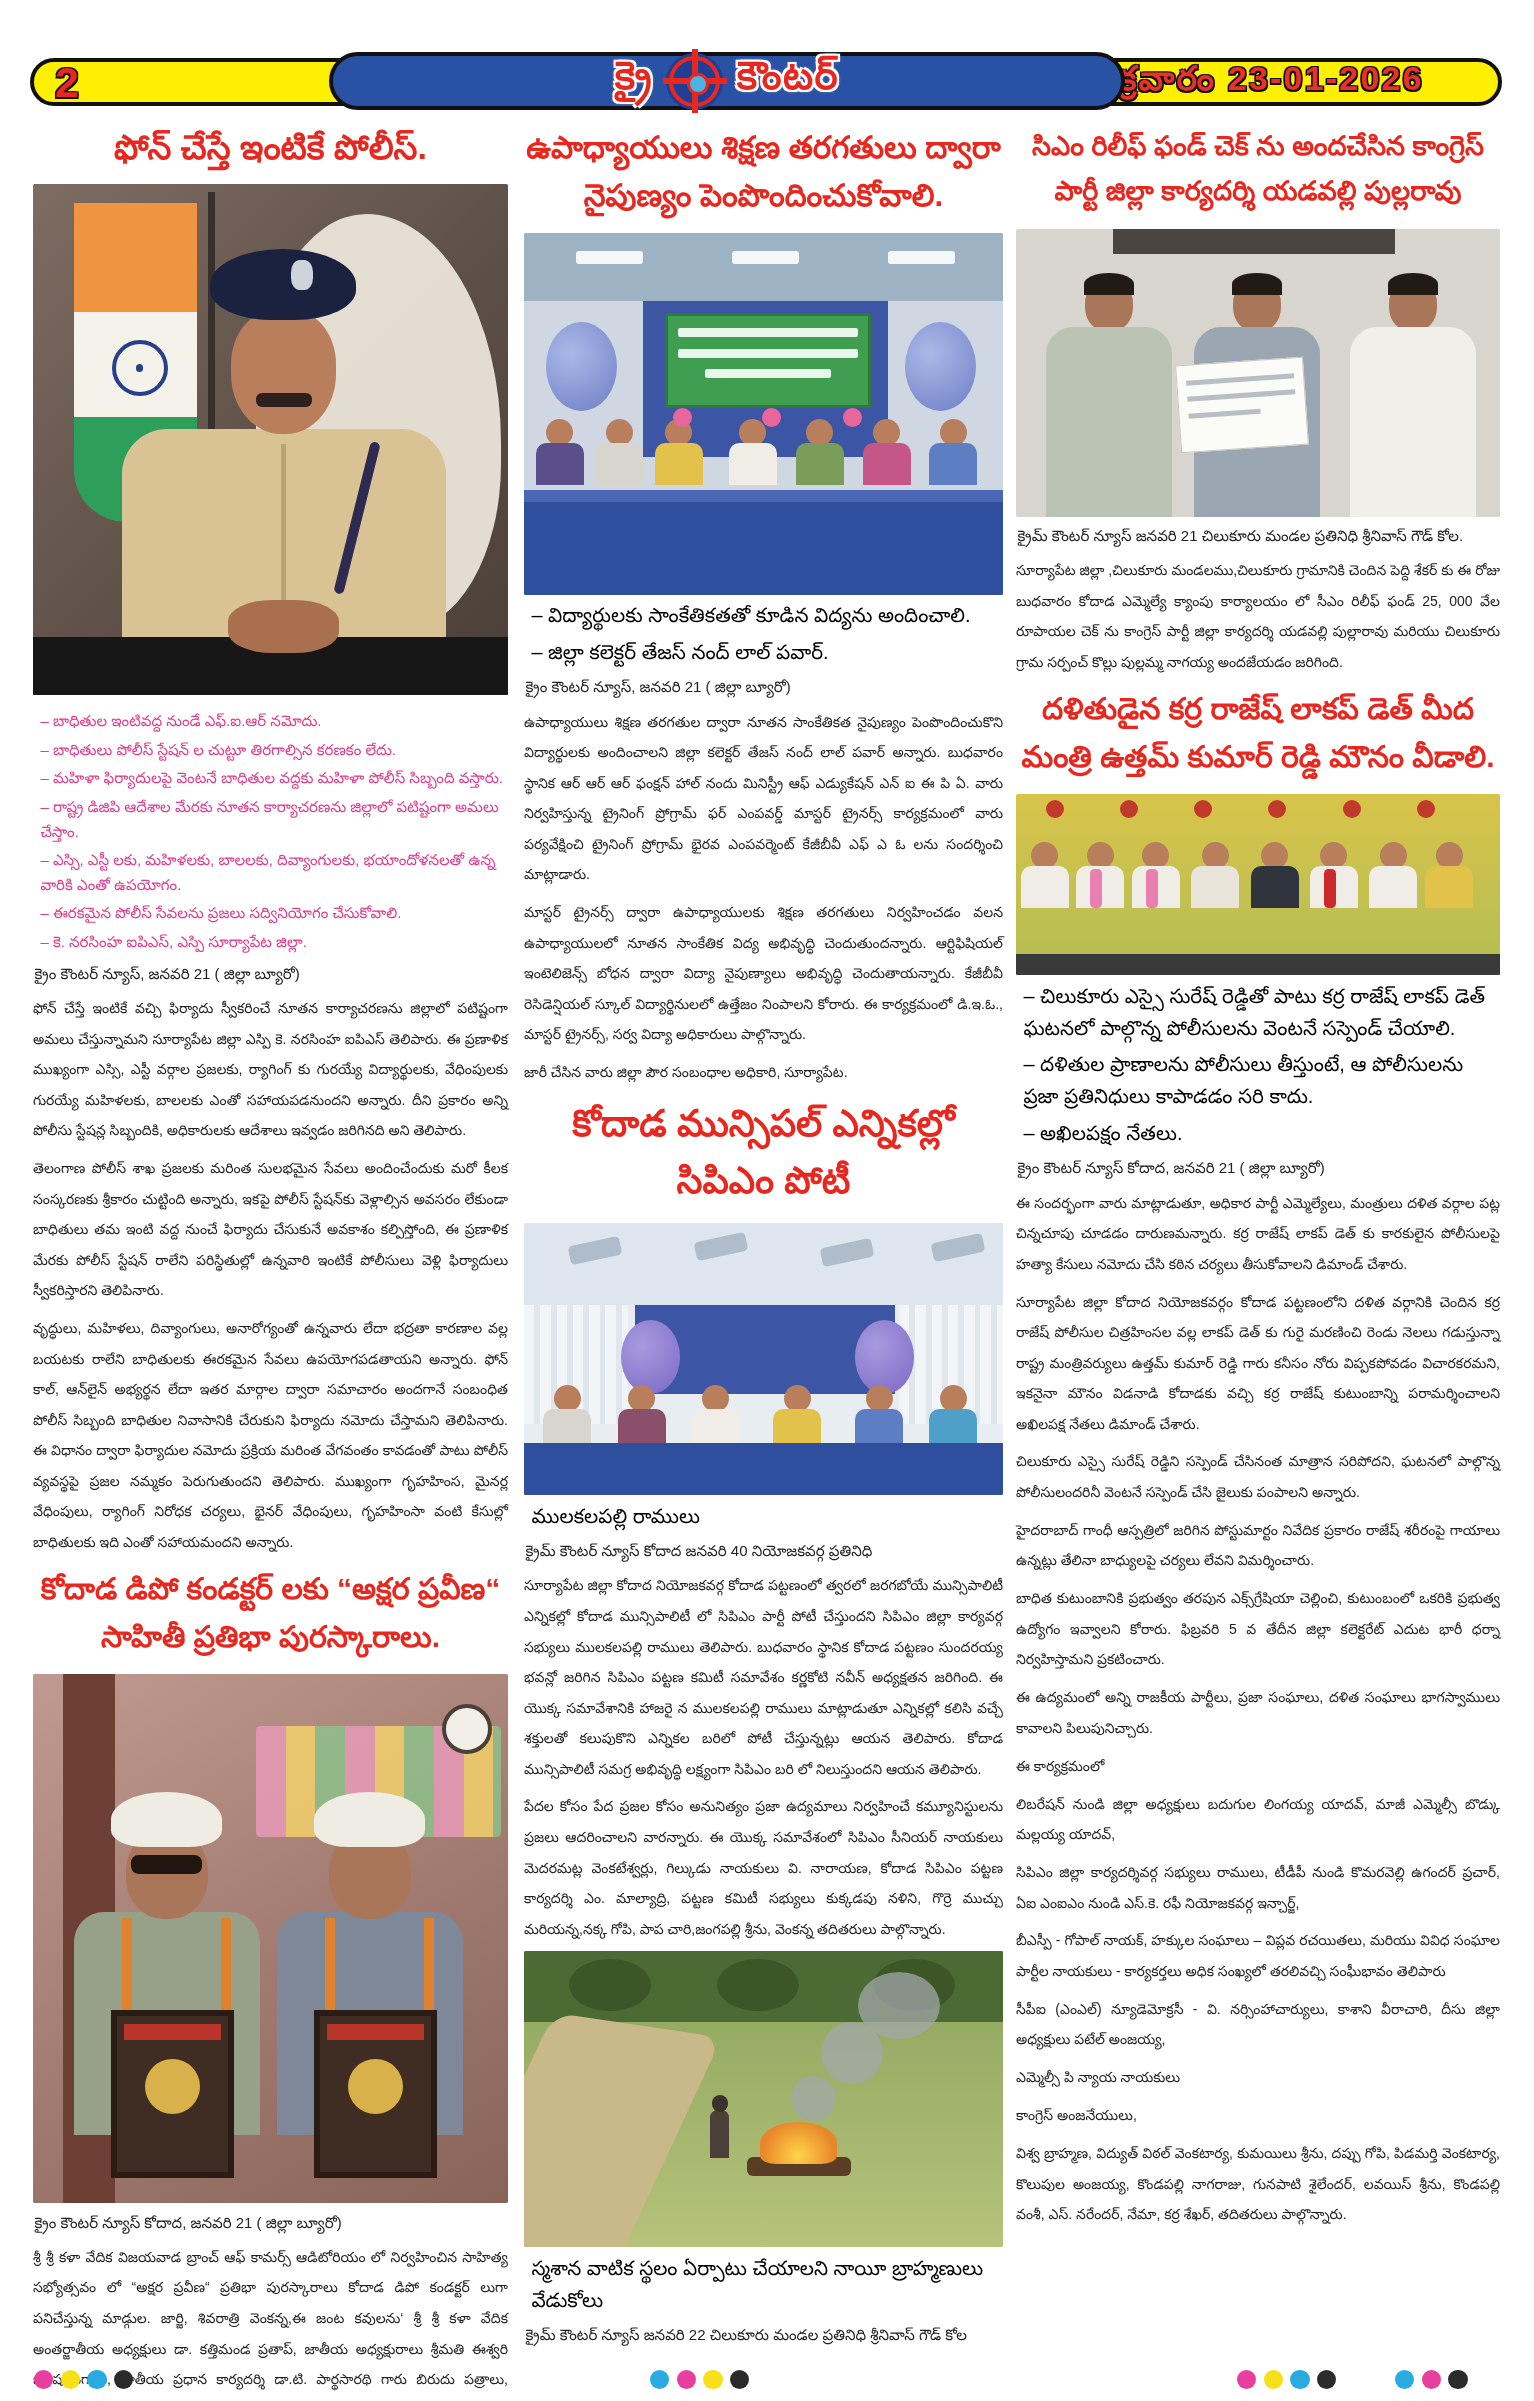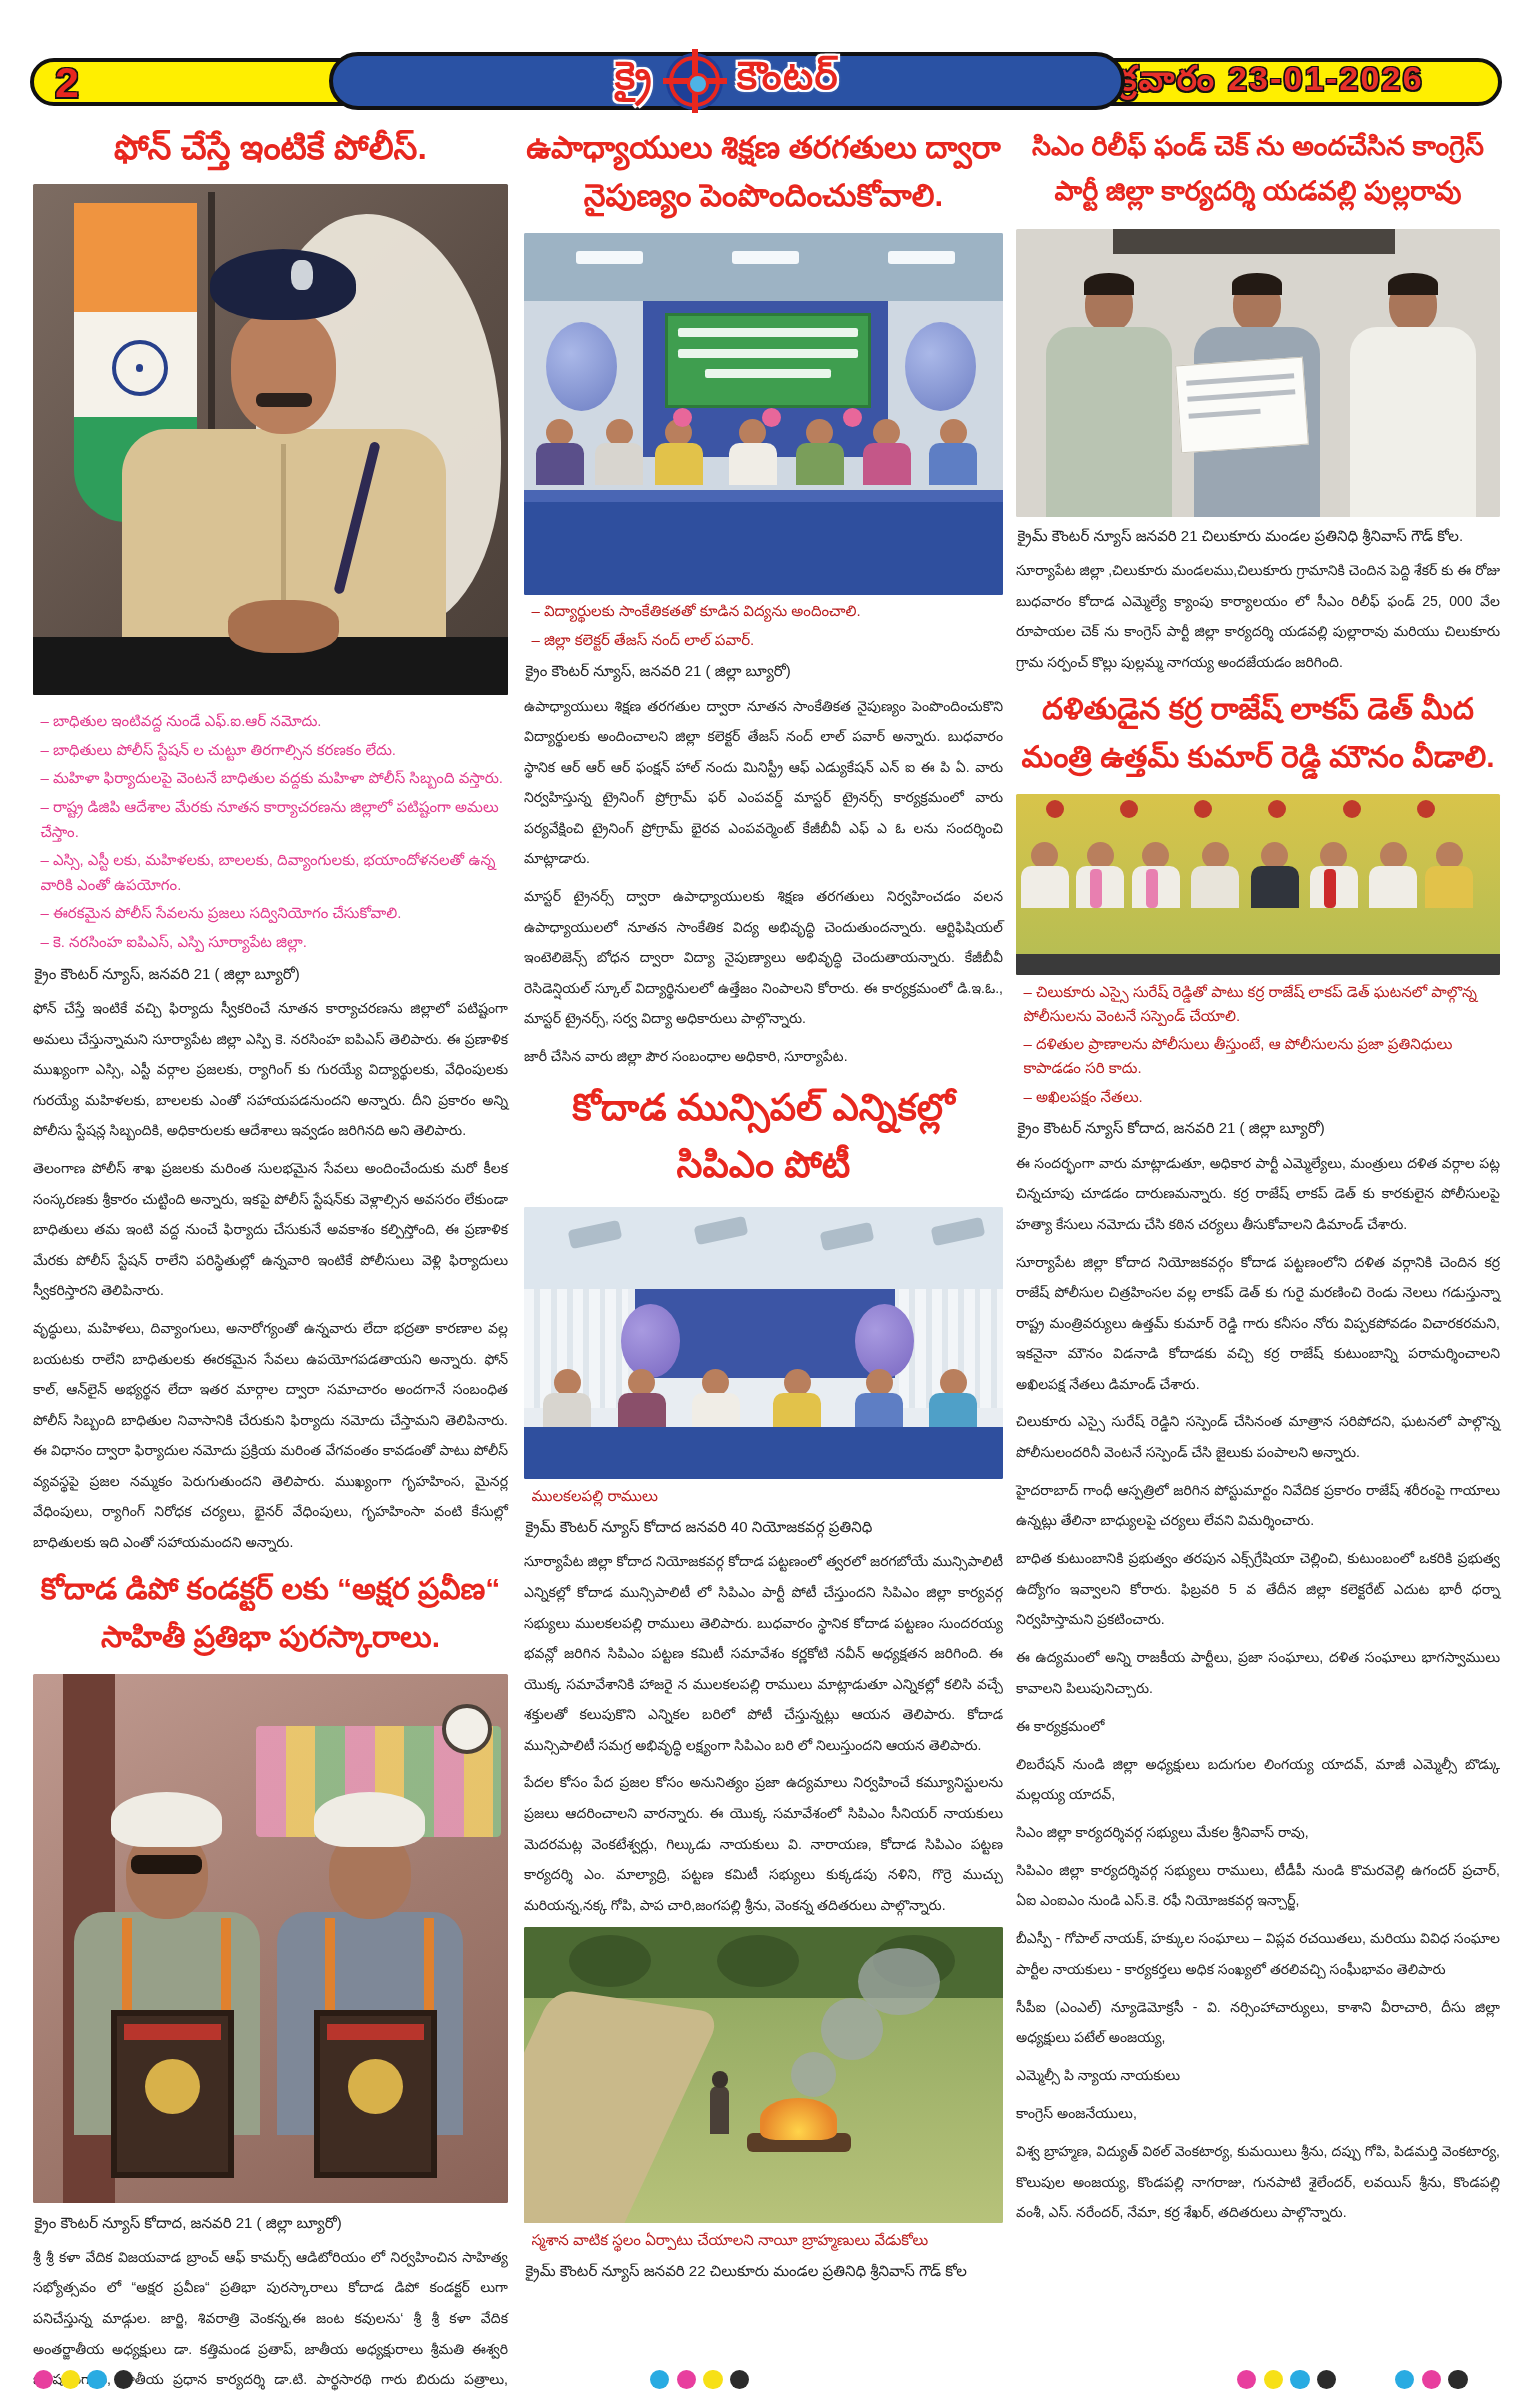--- a/index.html
+++ b/index.html
@@ -36,21 +36,21 @@
 
   .hl{color:#e8271f;font-weight:bold;text-align:center;margin:4.5px 0 13.4px 0;}
   .hl-46{font-size:34px;line-height:1.4;}
   .hl-42{font-size:31px;line-height:1.55;}
   .hl-40{font-size:30px;line-height:1.6;}
   .hl-36{font-size:27px;line-height:1.7;}
   .hl-50{font-size:37px;line-height:1.55;}
 
   .bullets{list-style:none;margin:13.4px 0 4.5px 0;padding:0 0 0 7.4px;}
   .bullets li{color:#e23a8c;font-size:15px;line-height:1.62;margin-bottom:4.5px;}
-  .cap{color:#b91c1c;font-size:15px;line-height:1.6;margin:4.5px 0 4.5px 7.4px;}
+  .cap{color:#000000;font-size:20px;line-height:1.6;margin:4.5px 0 4.5px 7.4px;}
   .byline{color:#222;font-size:15px;margin:10.4px 0 7.4px 1.5px;}
   .body{font-size:14px;line-height:2.18;text-align:justify;margin:0 0 7.4px 0;}
 
   .photo{position:relative;width:100%;overflow:hidden;border-radius:1.5px;}
 
   
   .ph1{height:511px;background:linear-gradient(135deg,#7d6c62 0%,#5d4f47 55%,#4a3f38 100%);}
   .ph1 .drape{position:absolute;left:223px;top:30px;width:245px;height:416px;background:#efe9dd;
               border-radius:45% 55% 40% 40%;opacity:.92;}
   .ph1 .flag{position:absolute;left:41px;top:18.6px;width:123px;height:319px;border-radius:0 0 52px 52px;overflow:hidden;}
@@ -429,21 +429,20 @@
       <p class="cap">– అఖిలపక్షం నేతలు.</p>
       <p class="byline">క్రైం కౌంటర్ న్యూస్ కోదాద, జనవరి 21 ( జిల్లా బ్యూరో)</p>
       <p class="body">ఈ సందర్భంగా వారు మాట్లాడుతూ, అధికార పార్టీ ఎమ్మెల్యేలు, మంత్రులు దళిత వర్గాల పట్ల చిన్నచూపు చూడడం దారుణమన్నారు. కర్ర రాజేష్ లాకప్ డెత్ కు కారకులైన పోలీసులపై హత్యా కేసులు నమోదు చేసి కఠిన చర్యలు తీసుకోవాలని డిమాండ్ చేశారు.</p>
       <p class="body">సూర్యాపేట జిల్లా కోదాద నియోజకవర్గం  కోదాడ పట్టణంలోని దళిత వర్గానికి చెందిన కర్ర రాజేష్ పోలీసుల చిత్రహింసల వల్ల లాకప్ డెత్ కు గురై మరణించి రెండు నెలలు గడుస్తున్నా రాష్ట్ర మంత్రివర్యులు ఉత్తమ్ కుమార్ రెడ్డి గారు కనీసం నోరు విప్పకపోవడం విచారకరమని, ఇకనైనా  మౌనం విడనాడి కోదాడకు వచ్చి కర్ర రాజేష్ కుటుంబాన్ని పరామర్శించాలని అఖిలపక్ష నేతలు డిమాండ్ చేశారు.</p>
       <p class="body">చిలుకూరు ఎస్సై సురేష్ రెడ్డిని సస్పెండ్ చేసినంత మాత్రాన సరిపోదని, ఘటనలో పాల్గొన్న పోలీసులందరినీ వెంటనే సస్పెండ్ చేసి జైలుకు పంపాలని అన్నారు.</p>
       <p class="body">హైదరాబాద్ గాంధీ ఆస్పత్రిలో జరిగిన పోస్టుమార్టం నివేదిక ప్రకారం రాజేష్ శరీరంపై గాయాలు ఉన్నట్లు తేలినా బాధ్యులపై చర్యలు లేవని విమర్శించారు.</p>
       <p class="body">బాధిత కుటుంబానికి ప్రభుత్వం తరపున ఎక్స్‌గ్రేషియా చెల్లించి, కుటుంబంలో ఒకరికి ప్రభుత్వ ఉద్యోగం ఇవ్వాలని కోరారు. ఫిబ్రవరి 5 వ తేదీన జిల్లా కలెక్టరేట్ ఎదుట భారీ ధర్నా నిర్వహిస్తామని ప్రకటించారు.</p>
       <p class="body">ఈ ఉద్యమంలో అన్ని రాజకీయ పార్టీలు, ప్రజా సంఘాలు, దళిత సంఘాలు భాగస్వాములు కావాలని పిలుపునిచ్చారు.</p>
       <p class="body">ఈ కార్యక్రమంలో</p>
       <p class="body">లిబరేషన్ నుండి జిల్లా అధ్యక్షులు బదుగుల లింగయ్య యాదవ్, మాజీ ఎమ్మెల్సీ బొడ్కు మల్లయ్య యాదవ్,</p>
-      <p class="body">సిఎం జిల్లా కార్యదర్శివర్గ సభ్యులు మేకల శ్రీనివాస్ రావు,</p>
       <p class="body">సిపిఎం జిల్లా కార్యదర్శివర్గ సభ్యులు రాములు, టీడీపీ నుండి కొమరవెల్లి ఉగందర్ ప్రచార్, ఏఐ ఎంఐఎం నుండి ఎస్.కె. రఫీ నియోజకవర్గ ఇన్చార్జ్,</p>
       <p class="body">బీఎస్పీ - గోపాల్ నాయక్, హక్కుల సంఘాలు – విప్లవ రచయితలు, మరియు వివిధ సంఘాల పార్టీల నాయకులు - కార్యకర్తలు అధిక సంఖ్యలో తరలివచ్చి సంఘీభావం తెలిపారు</p>
       <p class="body">సీపీఐ (ఎంఎల్) న్యూడెమోక్రసీ - వి. నర్సింహాచార్యులు, కాశాని వీరాచారి, దీసు జిల్లా అధ్యక్షులు పటేల్ అంజయ్య,</p>
       <p class="body">ఎమ్మెల్సీ పి న్యాయ నాయకులు</p>
       <p class="body">కాంగ్రెస్ అంజనేయులు,</p>
       <p class="body">విశ్వ బ్రాహ్మణ, విద్యుత్ విఠల్ వెంకటార్య, కుమయిలు శ్రీను, దప్పు గోపి, పిడమర్తి వెంకటార్య, కొలుపుల అంజయ్య, కొండపల్లి నాగరాజు, గునపాటి శైలేందర్, లవయిస్ శ్రీను, కొండపల్లి వంశీ, ఎస్. నరేందర్, నేమా, కర్ర శేఖర్, తదితరులు పాల్గొన్నారు.</p>
     </article>
   </section>
 
   <div class="dots dots-left">

